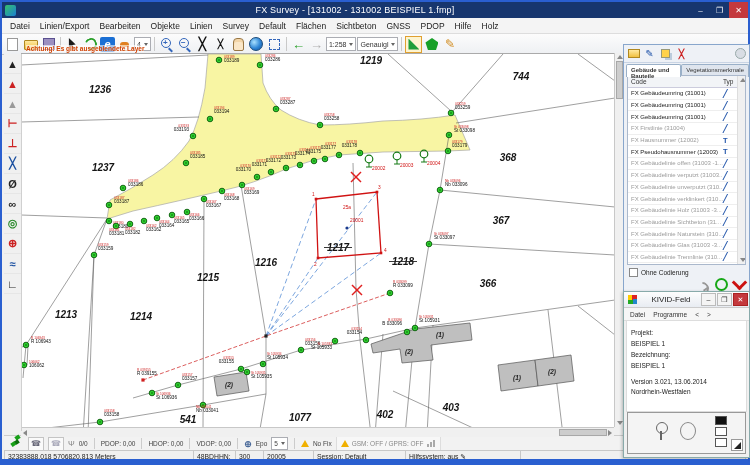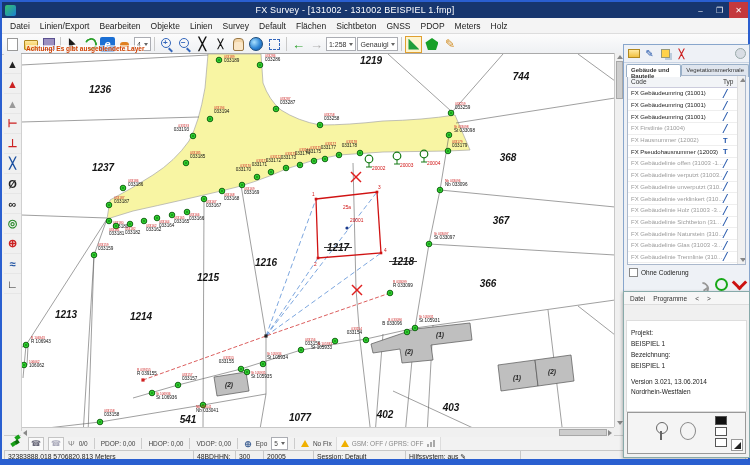--- a/index.html
+++ b/index.html
@@ -151,21 +151,21 @@
       <span class="mitem">Linien/Export</span>
       <span class="mitem">Bearbe‍iten</span>
       <span class="mitem">Objekte</span>
       <span class="mitem">Linien</span>
       <span class="mitem">Survey</span>
       <span class="mitem">Default</span>
       <span class="mitem">Flächen</span>
       <span class="mitem">Sichtbeton</span>
       <span class="mitem">GNSS</span>
       <span class="mitem">PDOP</span>
-      <span class="mitem">Meters</span>
+      <span class="mitem">Hilfe</span>
       <span class="mitem">Holz</span>
     </div>
   <div class="toolbar">
       <div class="tb tb-page"></div>
       <div class="tb tb-folder"></div>
       <div class="tb tb-disk"></div>
       <div class="tb tb-sep"></div>
       <div class="tb tb-cursor"></div>
       <div class="tb tb-refresh"></div>
       <div class="tb tb-ebox">
@@ -623,20 +623,27 @@
       <span>Ohne Codierung</span>
     </div>
     <div class="pactions">
       <span class="a-sat"></span>
       <span class="a-ring"></span>
       <span class="a-chev"></span>
     </div>
   </div>
 
   <div class="kivid">
+    <div class="ktitle">
+      <span class="kicon"></span>
+      <span class="ktext">KIVID-Feld</span>
+      <span class="kctl">–</span>
+      <span class="kctl">❐</span>
+      <span class="kctl close">✕</span>
+    </div>
     <div class="kmenu">
         <span>Datei</span>
         <span>Programme</span>
         <span>&lt;</span>
         <span>&gt;</span>
       </div>
     <div class="kbody">
       <div>Projekt:</div>
       <div>BEISPIEL 1</div>
       <div>Bezeichnung:</div>

